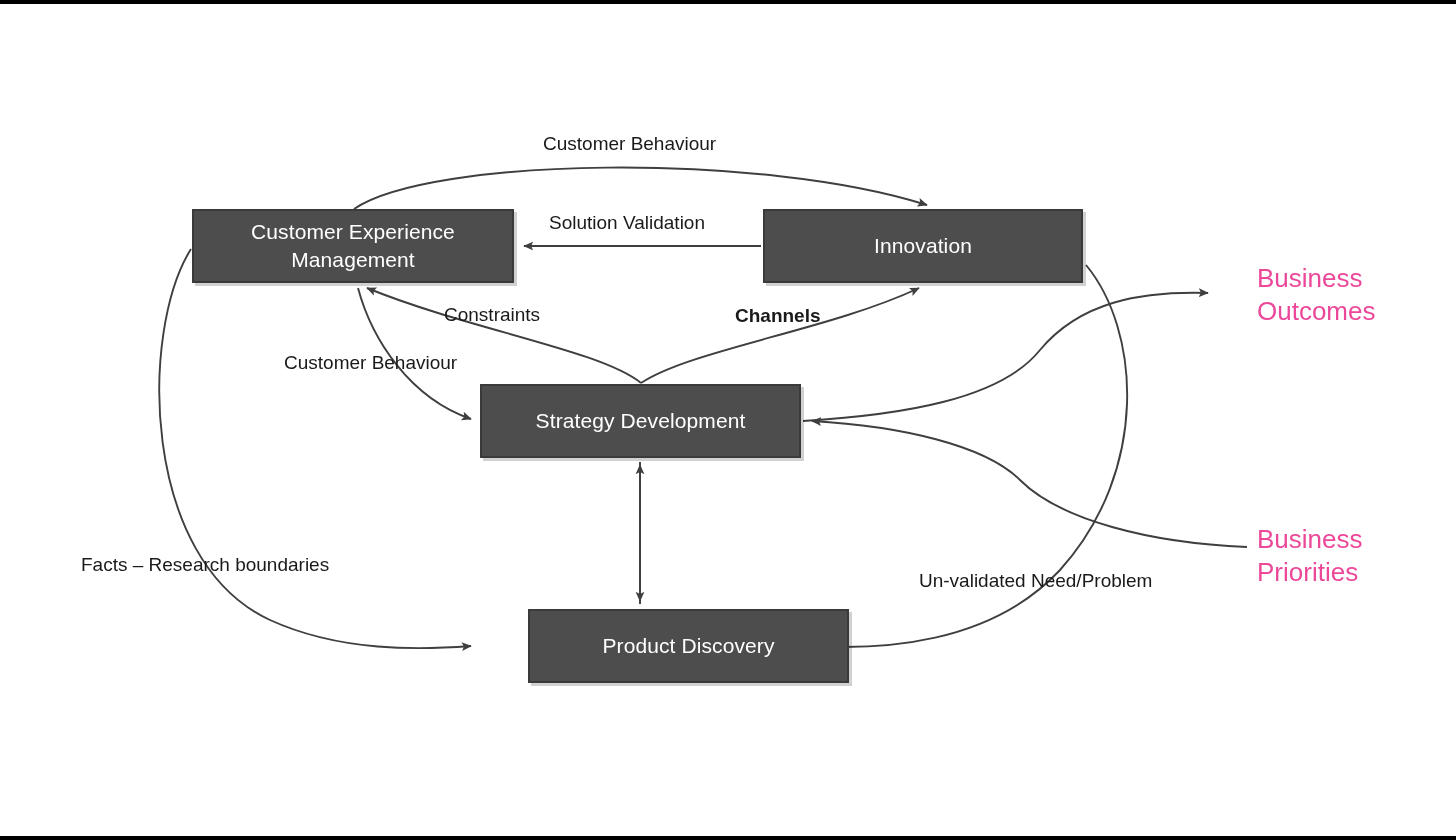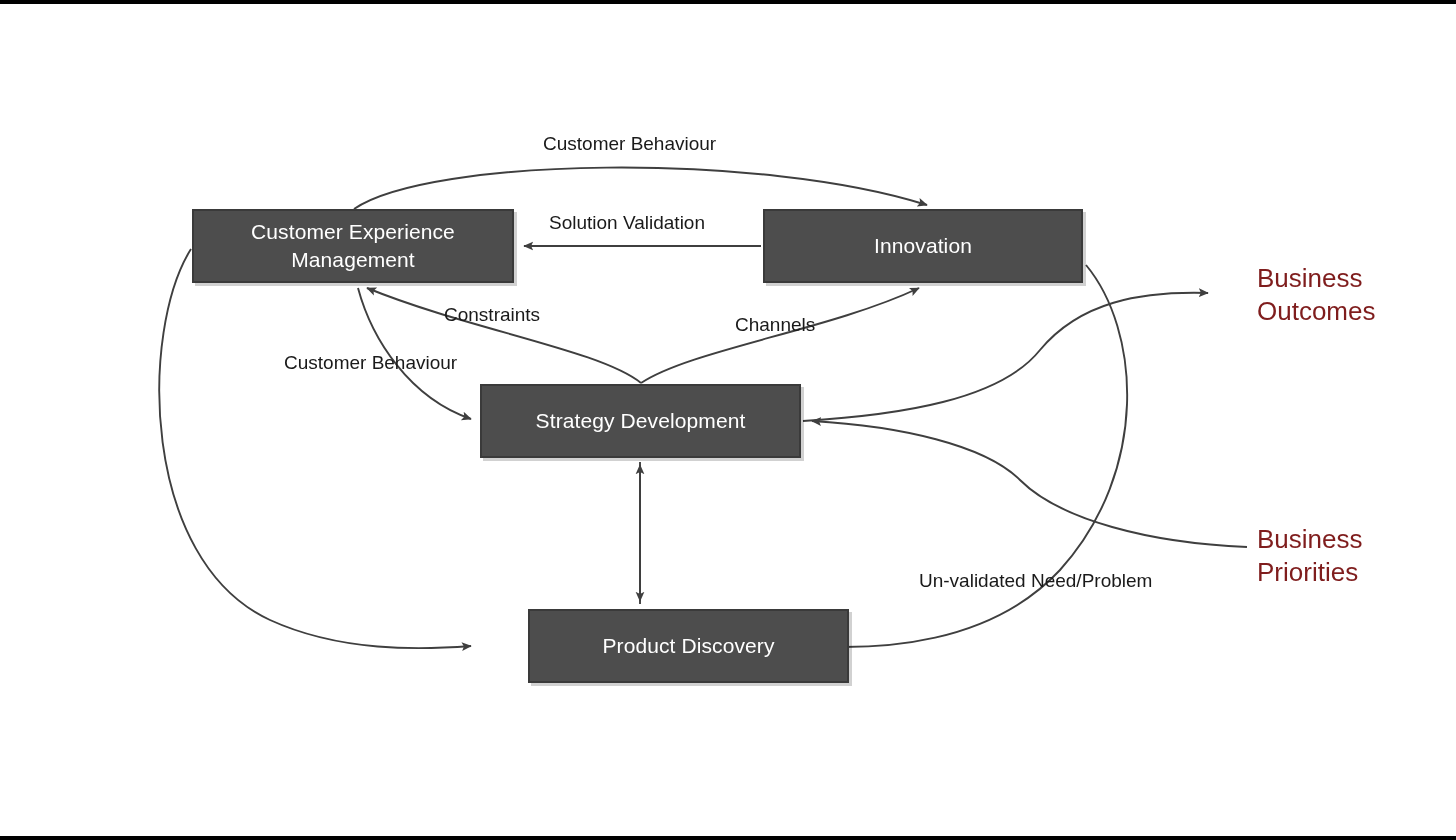--- a/index.html
+++ b/index.html
@@ -39,21 +39,21 @@
   }
   .edge-label {
     position: absolute;
     color: #1a1a1a;
     font-size: 19px;
     white-space: nowrap;
     line-height: 1.2;
   }
   .ext-label {
     position: absolute;
-    color: #7f1d1d;
+    color: #ec4899;
     font-size: 26px;
     line-height: 1.26;
     white-space: nowrap;
   }
   .top-rule, .bottom-rule {
     position: absolute;
     left: 0;
     width: 1456px;
     height: 4px;
     background: #000000;
@@ -119,24 +119,25 @@
   <div class="node-box" style="left:480px; top:609px; width:321px; height:74px;margin-left:48px;">
     <span>Product Discovery</span>
   </div>
 
   <div class="edge-label" style="left:543px; top:133px;">Customer Behaviour</div>
 
   <div class="edge-label" style="left:549px; top:212px;">Solution Validation</div>
 
   <div class="edge-label" style="left:444px; top:304px;">Constraints</div>
 
-  <div class="edge-label" style="left:735px; top:314px;">Channels</div>
+  <div class="edge-label" style="left:735px; top:305px;font-weight:bold;">Channels</div>
 
   <div class="edge-label" style="left:284px; top:352px;">Customer Behaviour</div>
 
+  <div class="edge-label" style="left:81px; top:554px;">Facts – Research boundaries</div>
 
   <div class="edge-label" style="left:912px; top:570px;margin-left:7px;">Un-validated Need/Problem</div>
 
   <div class="ext-label" style="left:1257px; top:262px;">
     <span>Business</span><br>
     <span>Outcomes</span>
   </div>
 
   <div class="ext-label" style="left:1257px; top:523px;">
     <span>Business</span><br>

